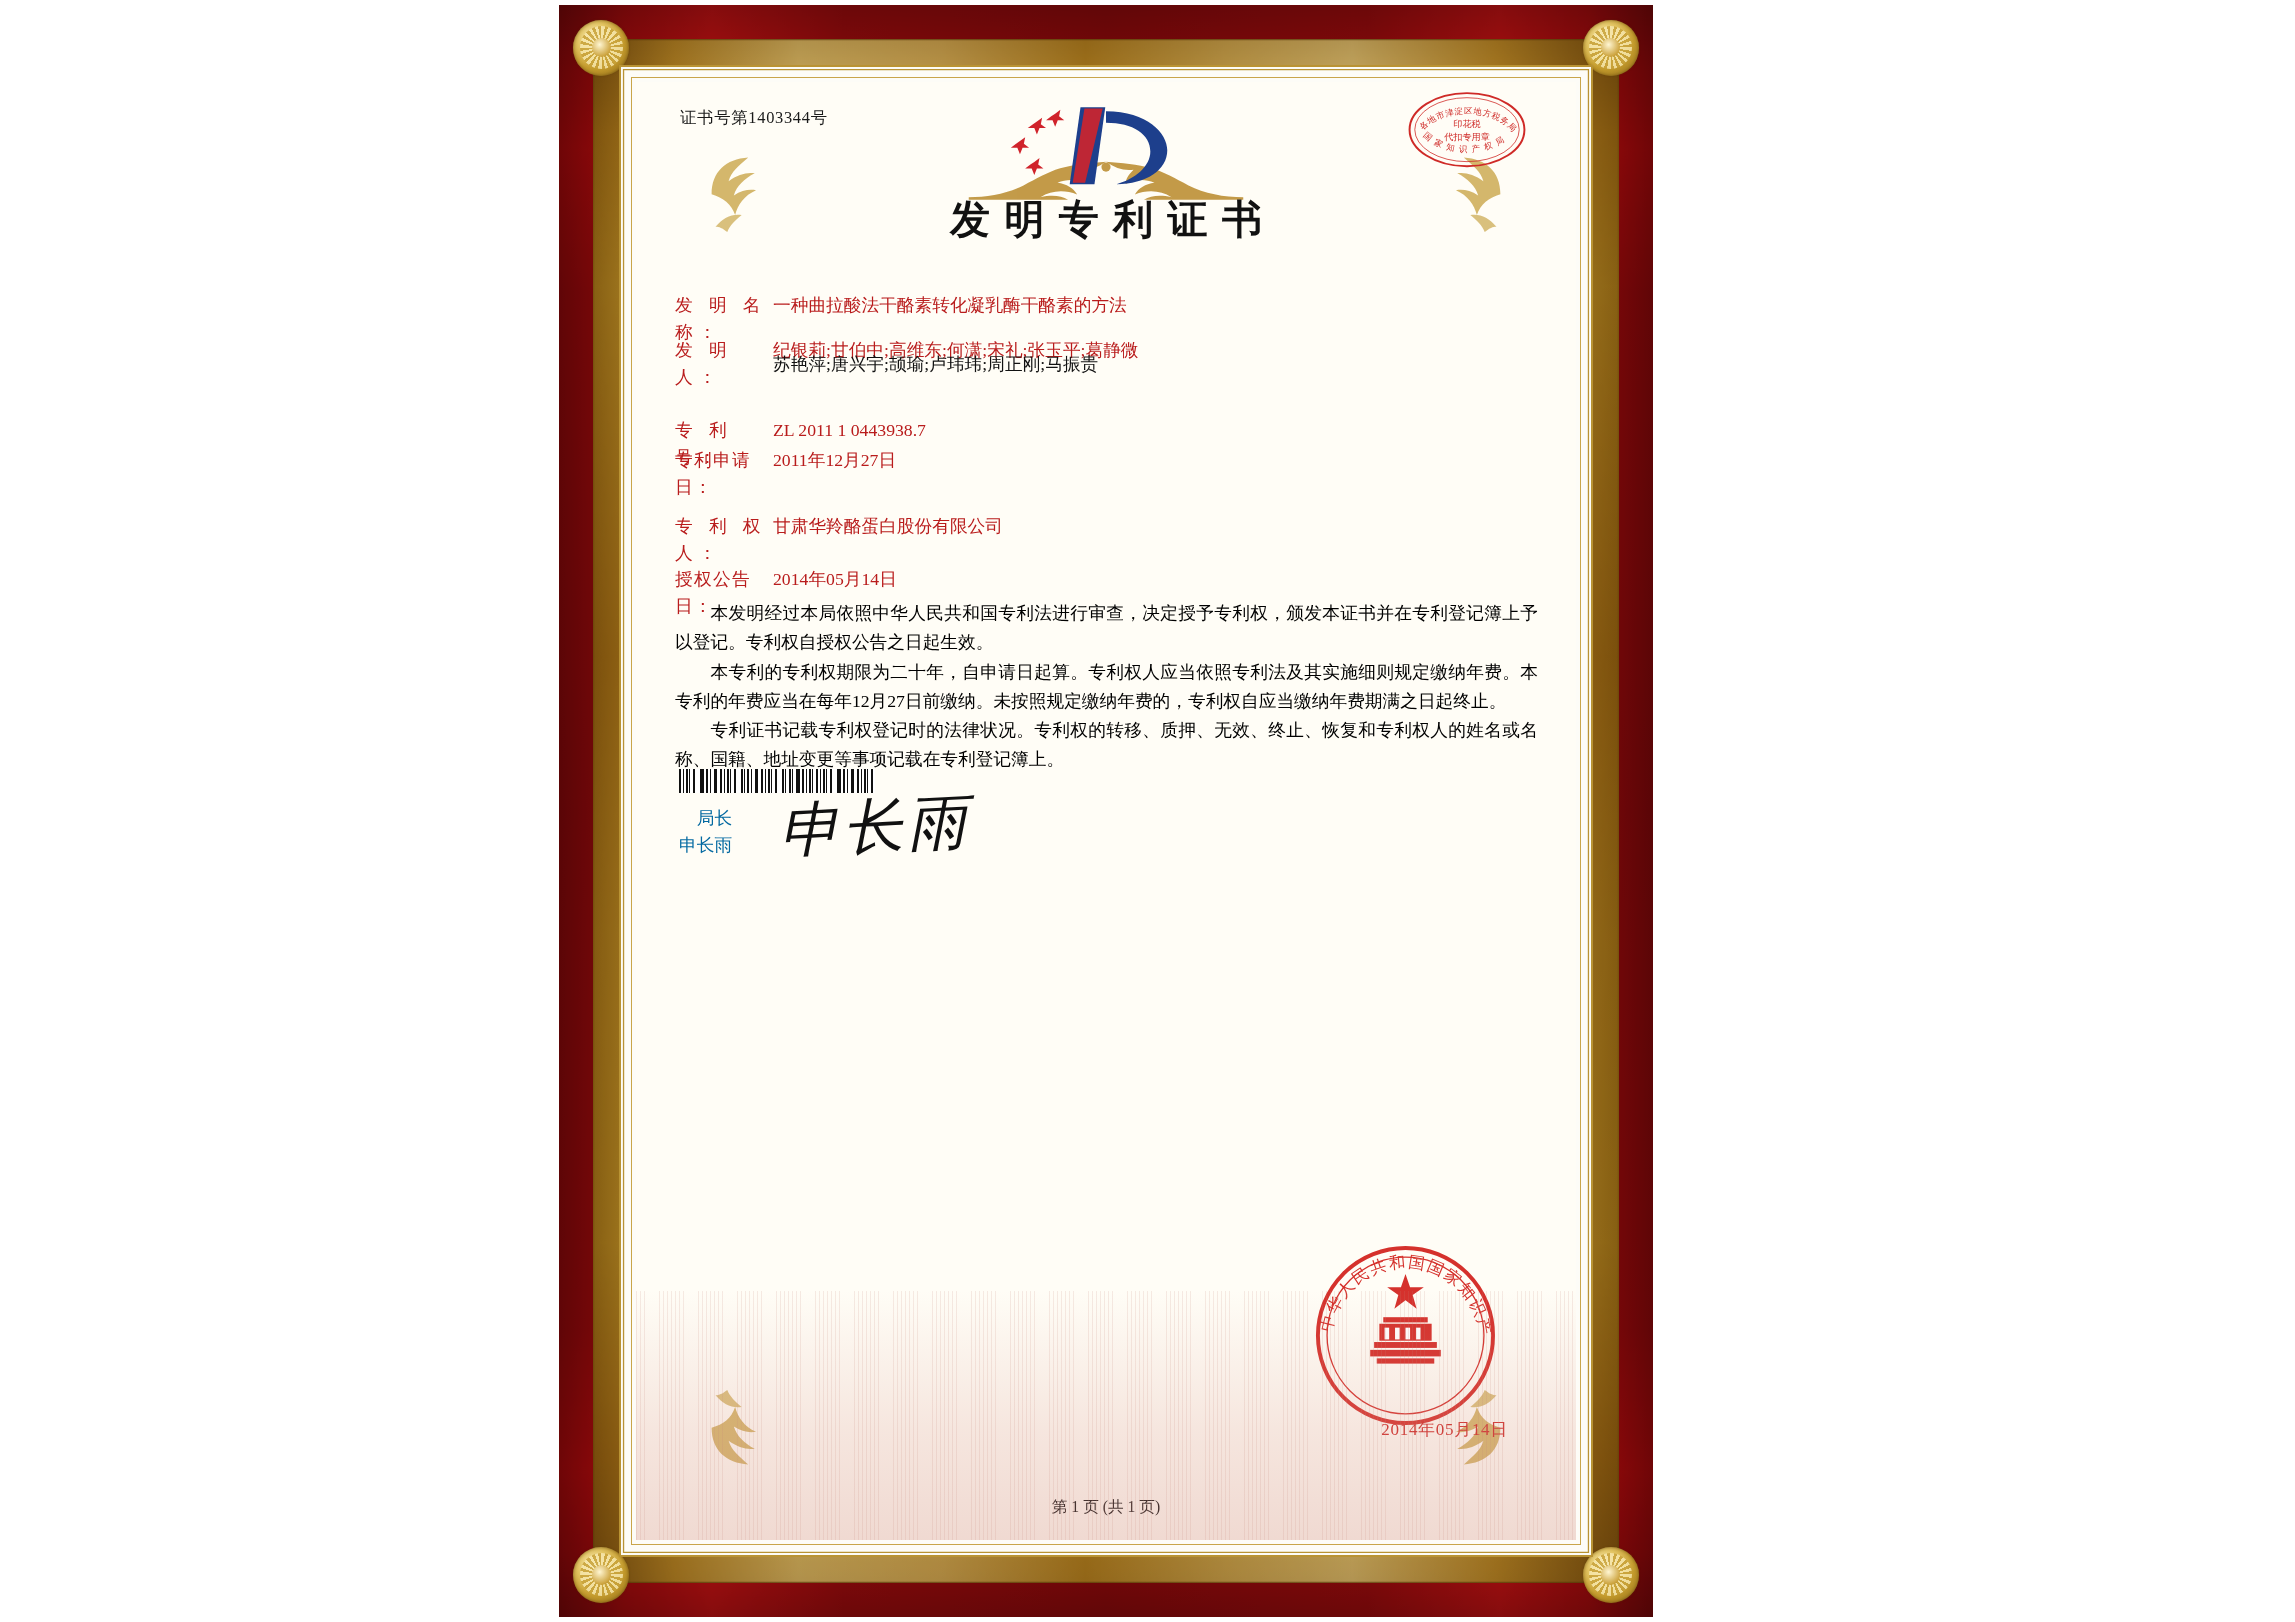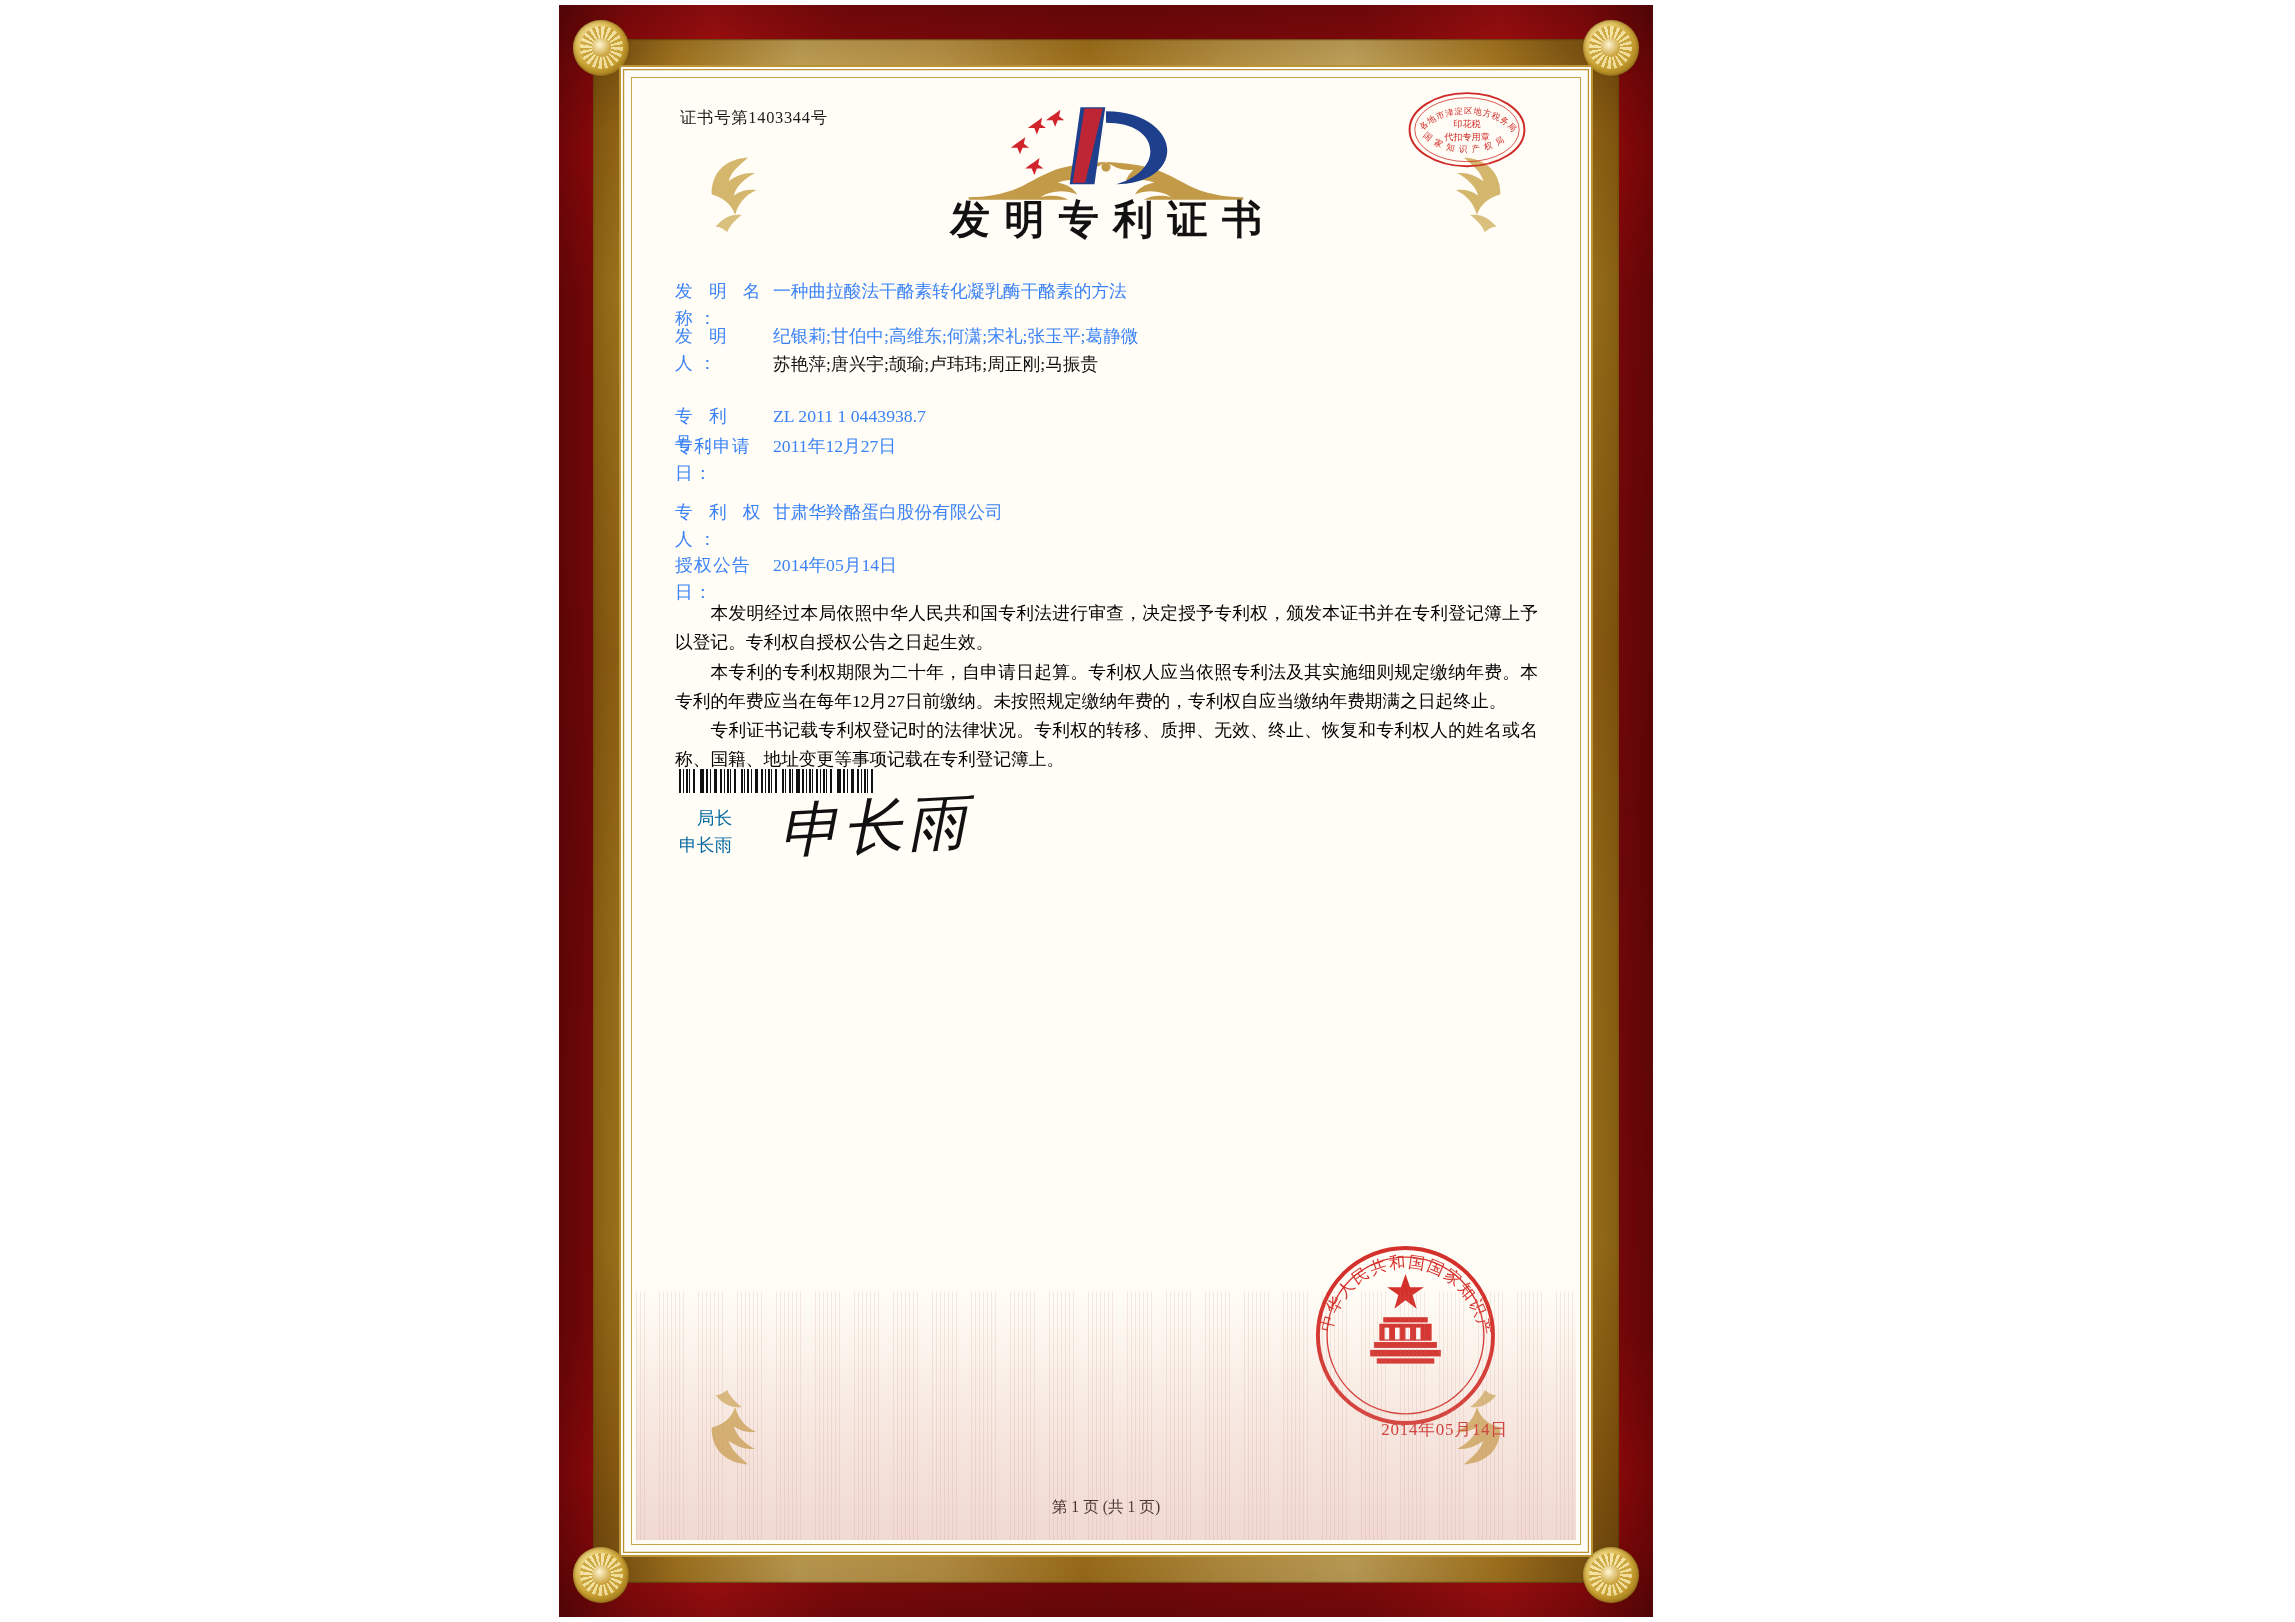--- a/index.html
+++ b/index.html
@@ -166,22 +166,23 @@
     right: 47px; top: 6.5px;
     width:124px; height:82px;
     color:#cf2a27;
   }
 
   .field{
     position:absolute;
     left:39px;
     right:39px;
     font-size:17.7px;
-    color:#3b82f6;
+    color:#b91c1c;
     line-height:1.5;
+    margin-top:14px;
   }
   .field .lbl{
     display:inline-block;
     width:98px;
     letter-spacing:5.9px;
     vertical-align:top;
   }
   .field .lbl.tight{ letter-spacing:1.3px; width:98px;}
   .field .val{
     display:inline-block;

